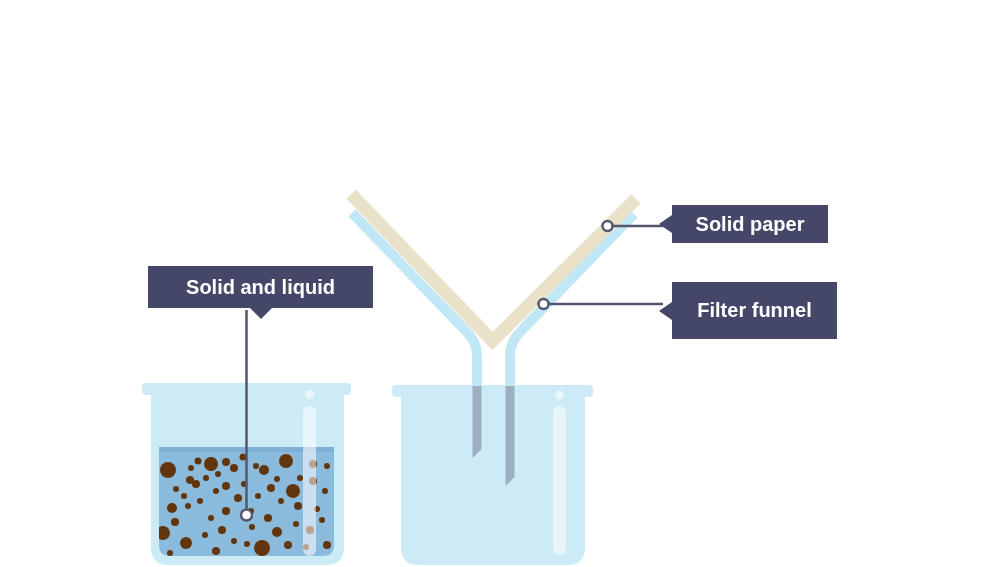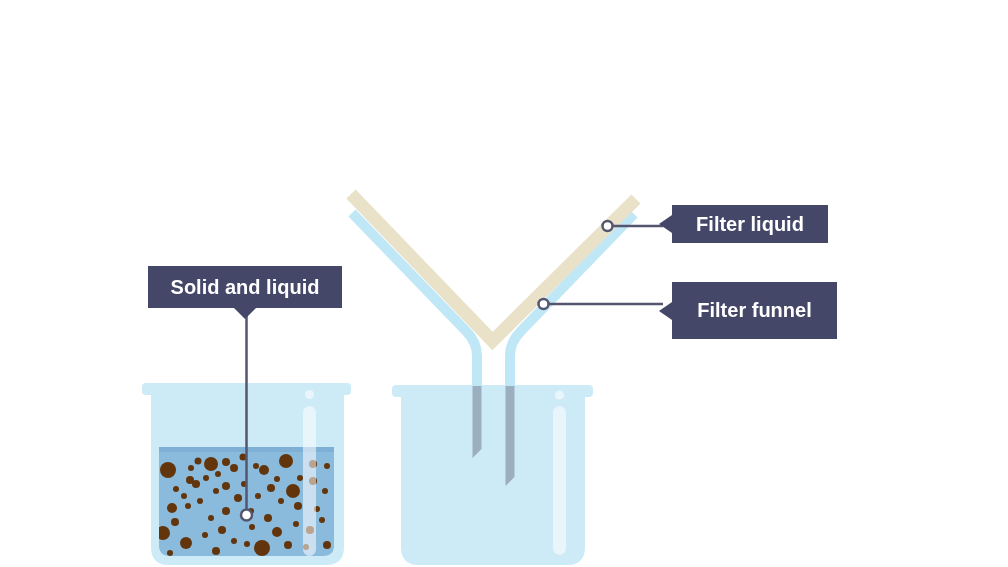--- a/index.html
+++ b/index.html
@@ -136,19 +136,19 @@
     <g>
       <line x1="246.5" y1="310" x2="246.5" y2="510" stroke-width="2.5" style="stroke:var(--line)"></line>
       <circle cx="246.5" cy="515" r="5.5" fill="#ffffff" stroke-width="2.5" style="stroke:var(--line)"></circle>
       <line x1="613" y1="226" x2="663" y2="226" stroke-width="2.5" style="stroke:var(--line)"></line>
       <circle cx="607.5" cy="226" r="5" fill="#ffffff" stroke-width="2.5" style="stroke:var(--line)"></circle>
       <line x1="549" y1="304" x2="663" y2="304" stroke-width="2.5" style="stroke:var(--line)"></line>
       <circle cx="543.5" cy="304" r="5" fill="#ffffff" stroke-width="2.5" style="stroke:var(--line)"></circle>
     </g>
   </svg>
 
-  <div class="callout-label tail-bottom" style="left:148px; top:266px; width:194px; height:42px;">Solid and liquid</div>
+  <div class="callout-label tail-bottom" style="left:148px; top:266px; width:225px; height:42px;">Solid and liquid</div>
 
-  <div class="callout-label tail-left" style="left:672px; top:205px; width:156px; height:38px;">Filter liquid</div>
+  <div class="callout-label tail-left" style="left:672px; top:205px; width:156px; height:38px;">Solid paper</div>
 
   <div class="callout-label tail-left" style="left:672px; top:282px; width:165px; height:57px;">Filter funnel</div>
 
 </div>
 
 </body></html>

